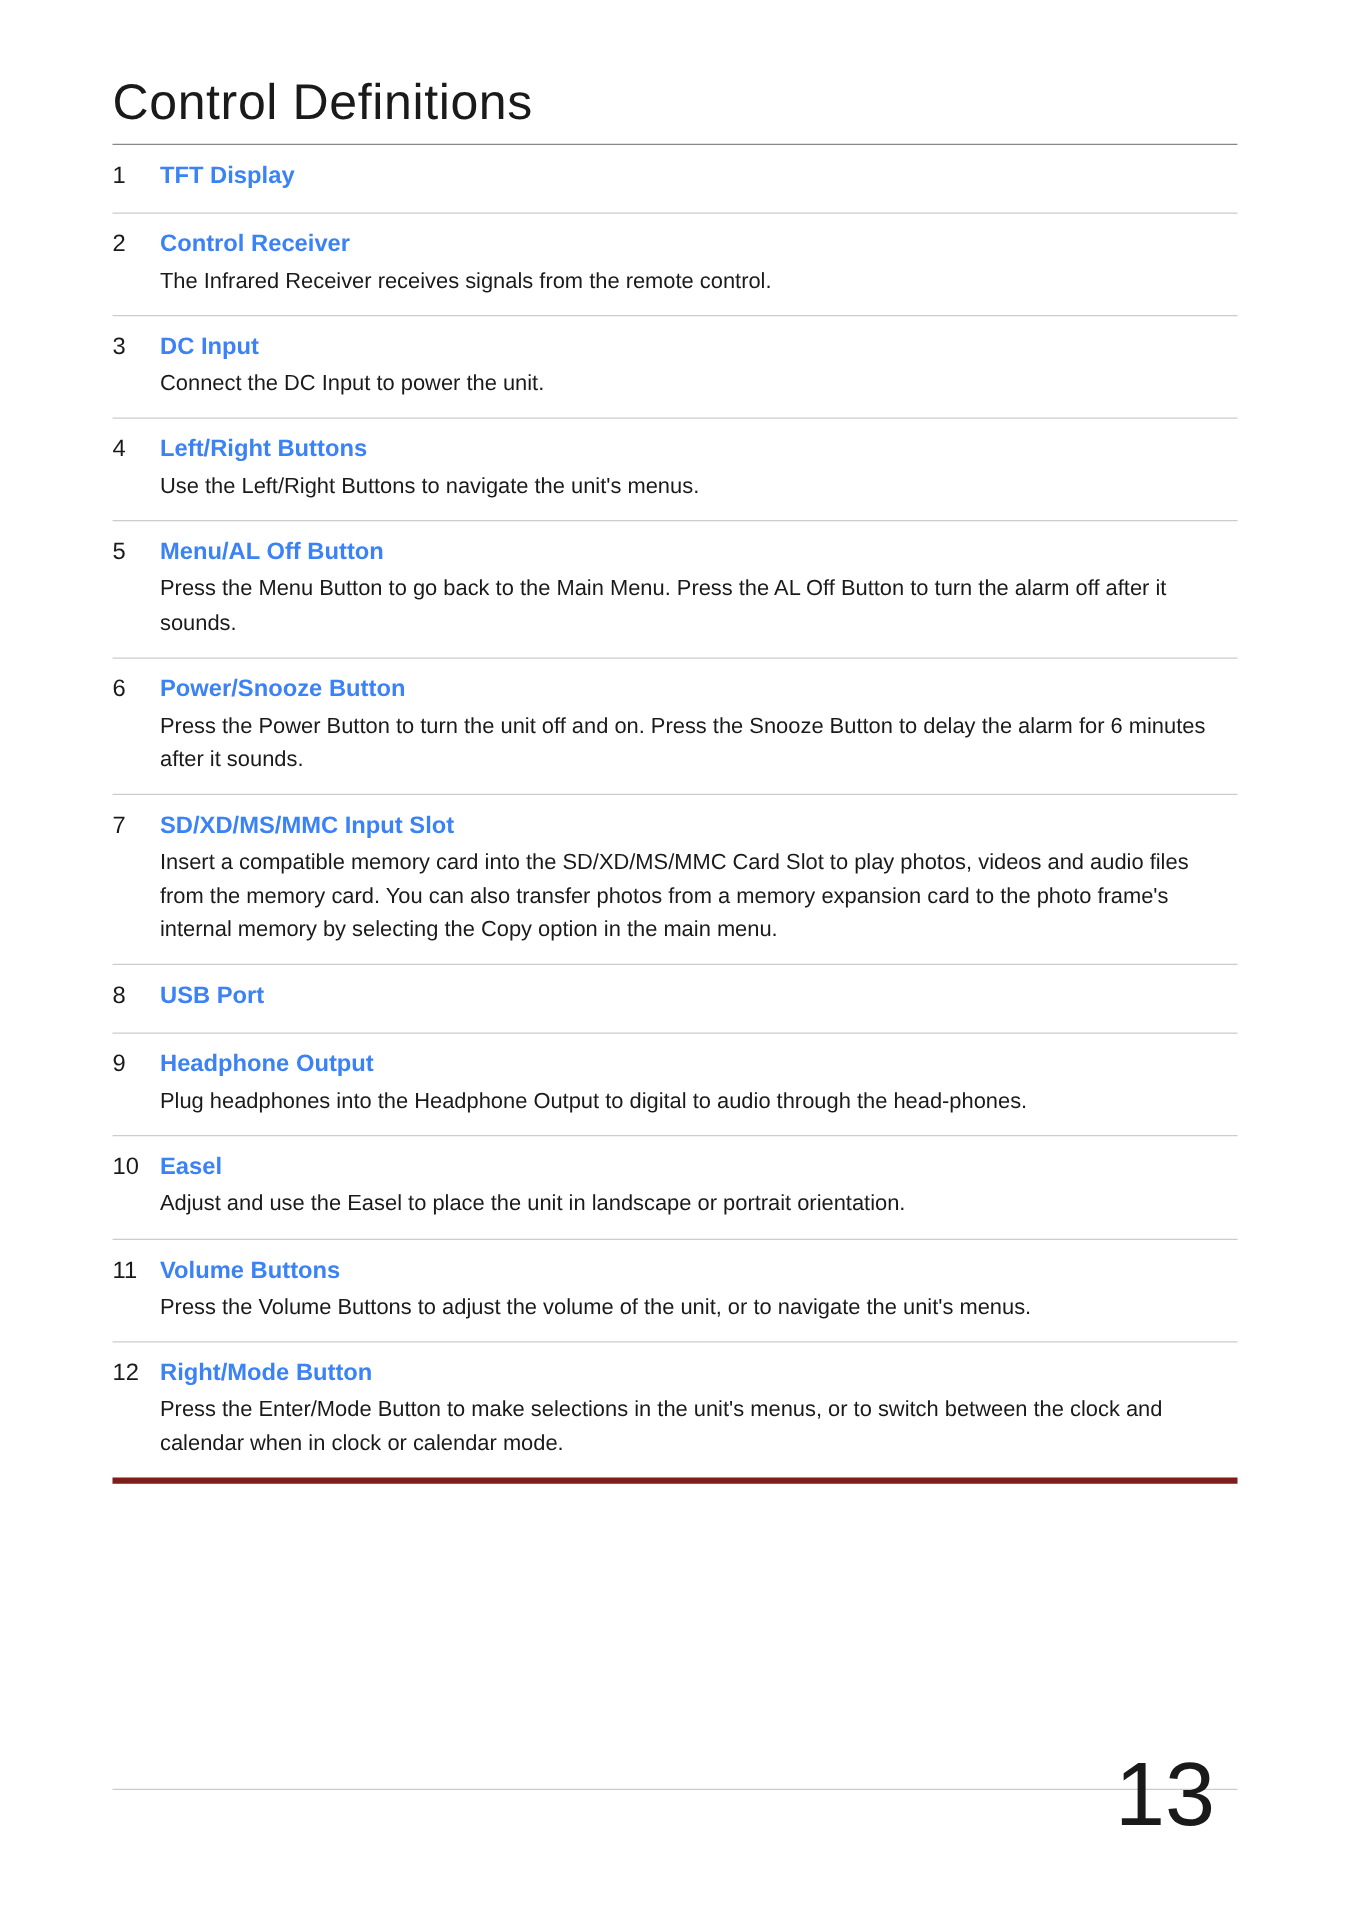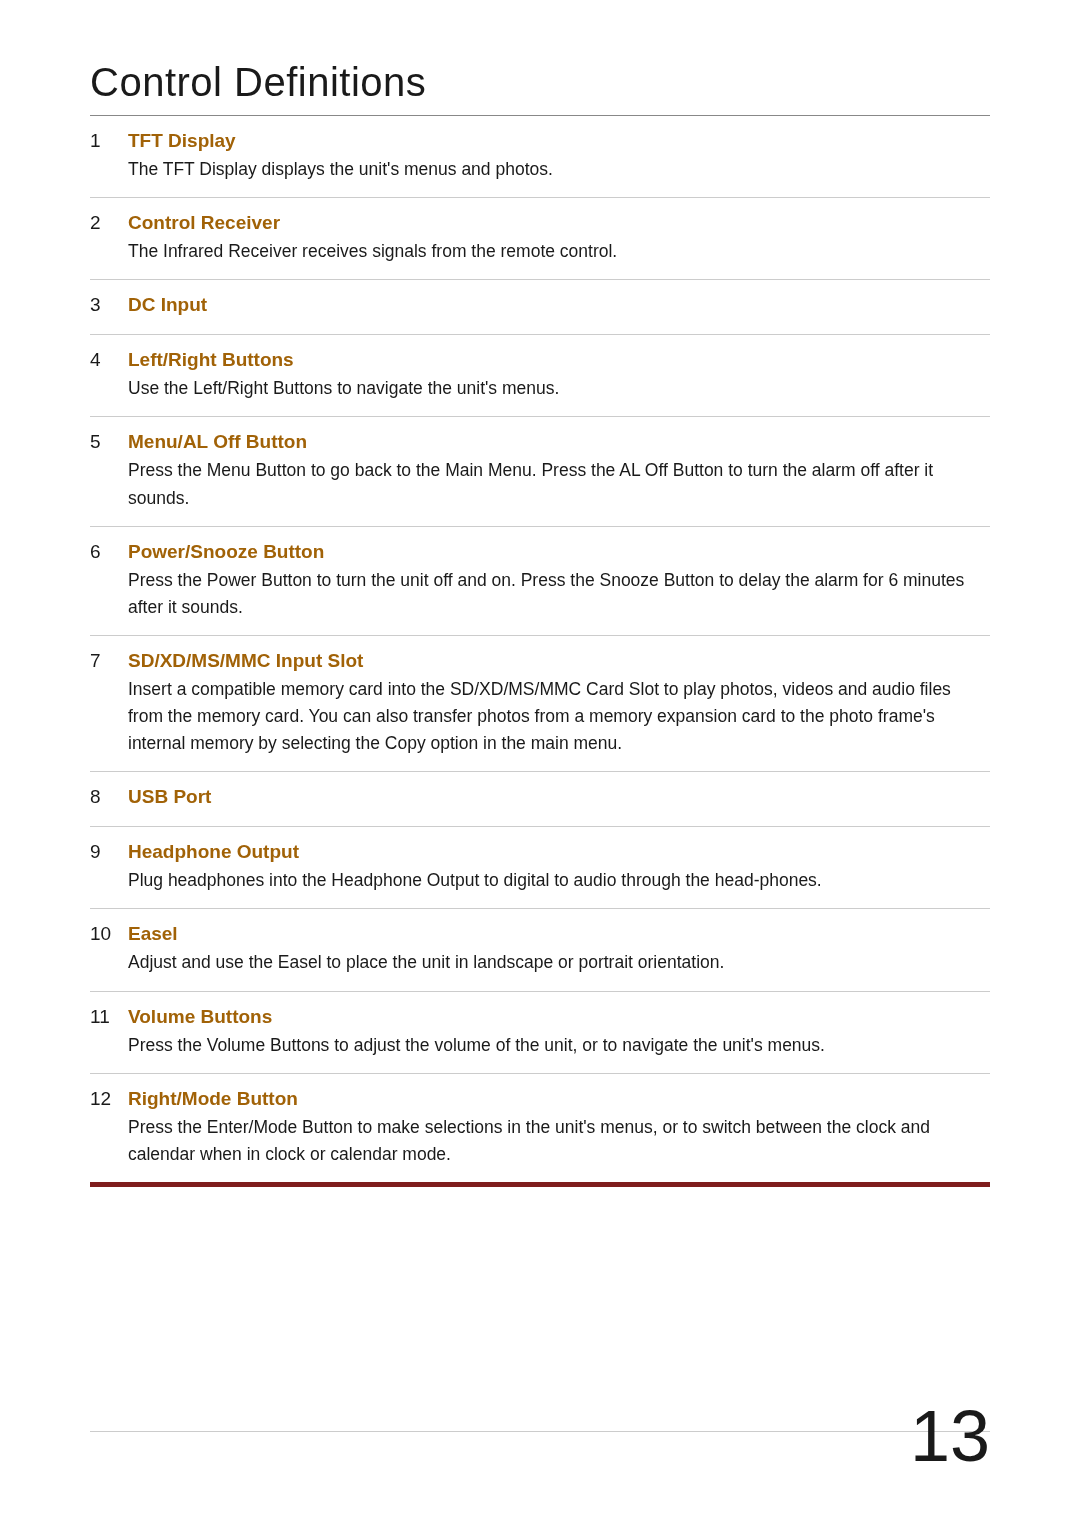--- a/index.html
+++ b/index.html
@@ -59,35 +59,35 @@
       font-weight: normal;
       font-family: Arial, Helvetica, sans-serif;
       min-width: 38px;
       color: #1a1a1a;
     }
 
     .def-title {
       font-size: 19px;
       font-weight: bold;
       font-family: Arial, Helvetica, sans-serif;
-      color: #a16207;
+      color: #3b82f6;
     }
 
     .def-body {
       font-size: 17.5px;
       line-height: 1.55;
       color: #1a1a1a;
       padding-left: 38px;
       font-family: Arial, Helvetica, sans-serif;
     }
 
     .page-number {
       position: absolute;
       bottom: 55px;
-      right: 90px;
+      right: 108px;
       font-size: 72px;
       font-weight: 300;
       color: #1a1a1a;
       font-family: Arial, Helvetica, sans-serif;
     }
 
     .bottom-rule {
       position: absolute;
       bottom: 100px;
       left: 90px;
@@ -102,34 +102,34 @@
 <div class="page">
   <h1 class="page-title">Control Definitions</h1>
   <hr class="title-rule">
 
   <div id="definitions-container">
   <div class="definition-section">
         <div class="definition-header">
           <span class="def-number">1</span>
           <span class="def-title">TFT Display</span>
         </div>
-        <p class="def-body">The TFT Display displays the unit's menus and photos.</p>
       </div>
       <div class="definition-section">
         <div class="definition-header">
           <span class="def-number">2</span>
           <span class="def-title">Control Receiver</span>
         </div>
         <p class="def-body">The Infrared Receiver receives signals from the remote control.</p>
       </div>
       <div class="definition-section">
         <div class="definition-header">
           <span class="def-number">3</span>
           <span class="def-title">DC Input</span>
         </div>
+        <p class="def-body">Connect the DC Input to power the unit.</p>
       </div>
       <div class="definition-section">
         <div class="definition-header">
           <span class="def-number">4</span>
           <span class="def-title">Left/Right Buttons</span>
         </div>
         <p class="def-body">Use the Left/Right Buttons to navigate the unit's menus.</p>
       </div>
       <div class="definition-section">
         <div class="definition-header">

